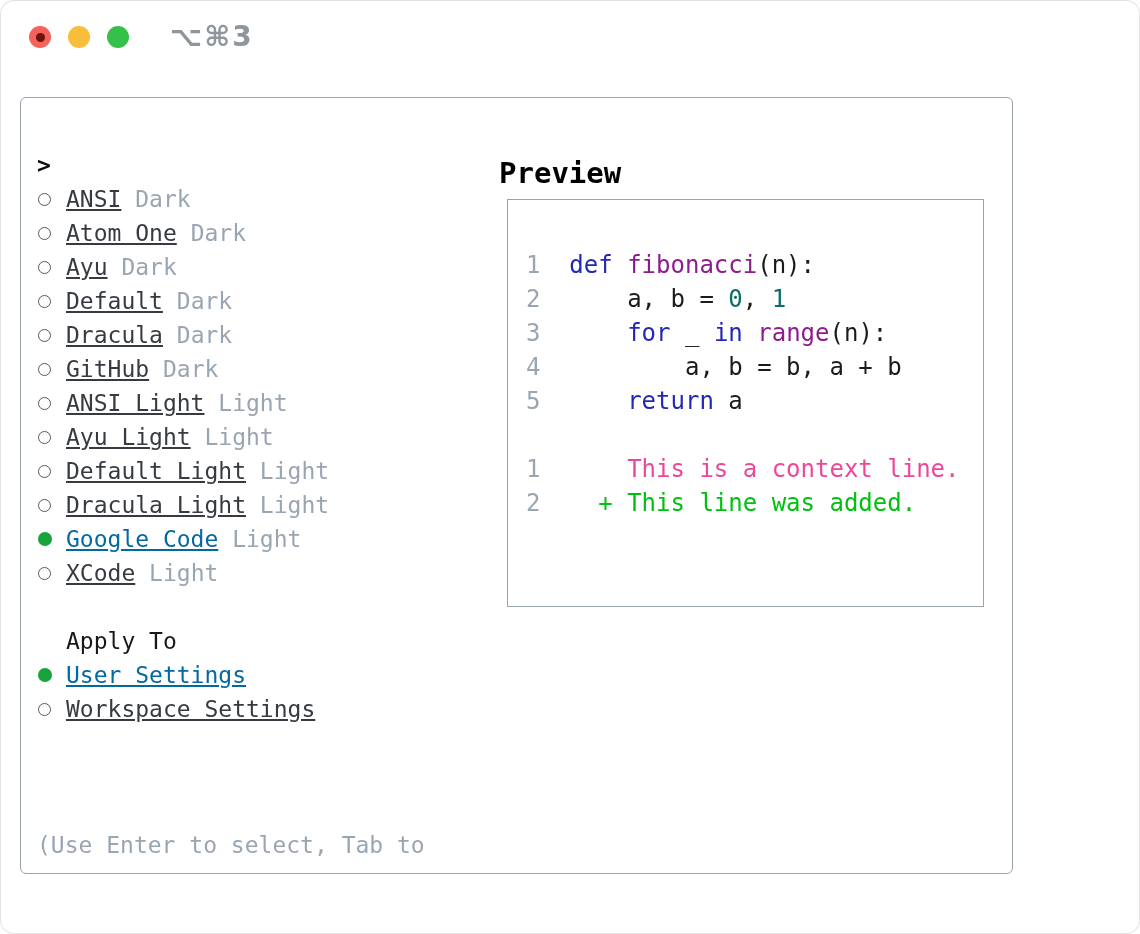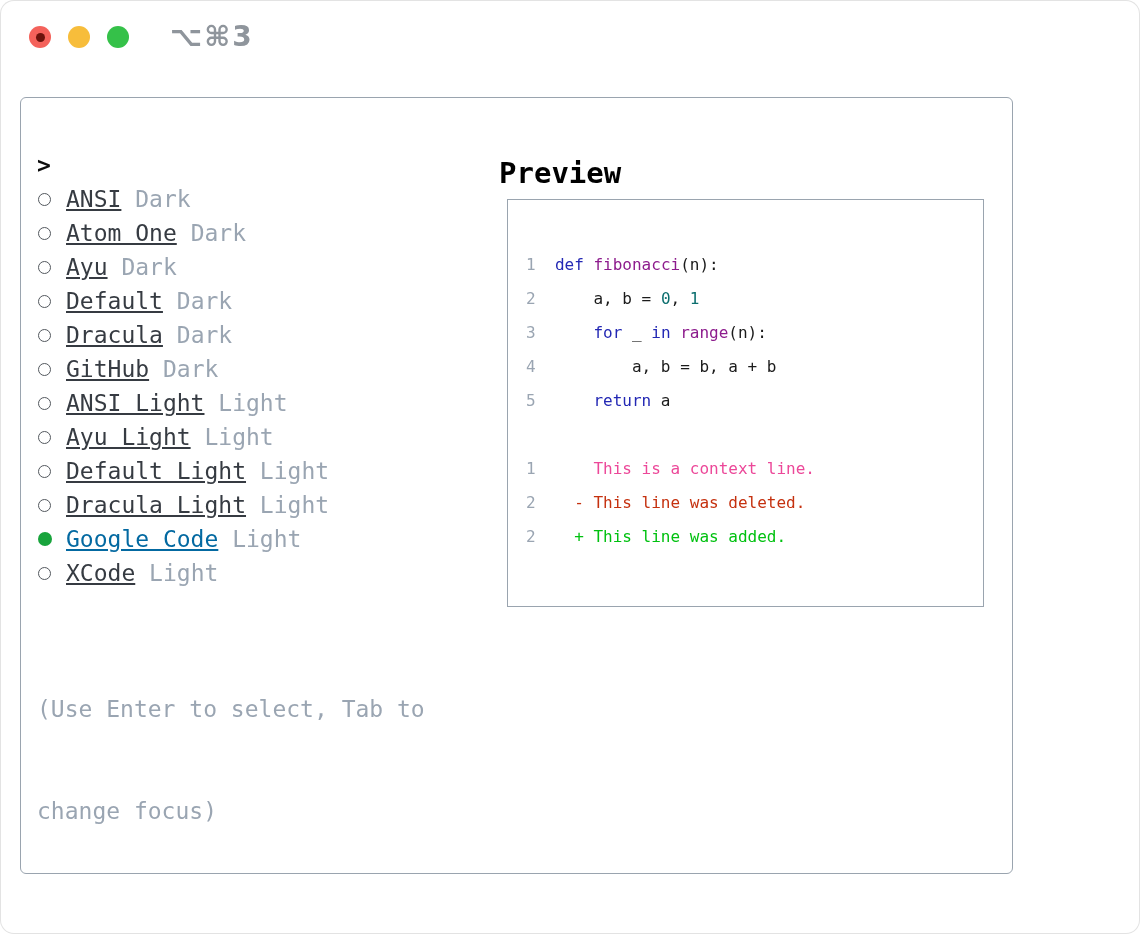--- a/index.html
+++ b/index.html
@@ -60,21 +60,21 @@
   
   .preview-title {
     position:absolute; left:478px; top:50px; height:34px; line-height:34px;
     font-size:29px; font-weight:bold; color:#000000;margin-top:8px;
   }
   .preview-box {
     position:absolute; left:486px; top:101px; width:477px; height:408px;
     border:1.5px solid #9aa4af; background:#fff;
     padding:48px 0 0 18px; overflow:hidden;
   }
-  .pline { height:34px; line-height:34px; font-size:16px; white-space:pre; }
+  .pline { height:34px; line-height:34px; font-size:24px; white-space:pre; }
   .tk-num { color:#9aa5b2; }
   .tk-pl  { color:#1b1b1b; }
   .tk-kwd { color:#2328b4; }
   .tk-fn  { color:#8d1c8d; }
   .tk-lit { color:#0b6e6e; }
   .tk-ctx { color:#ec4899; }
   .tk-del { color:#c5310f; }
   .tk-add { color:#00c110; }
 </style>
 </head>
@@ -108,34 +108,43 @@
           <div class="row"><span class="marker-cell"><span class="radio-outline"></span></span><span class="t-name">Dracula</span><span class="t-suffix"> Dark</span></div>
           <div class="row"><span class="marker-cell"><span class="radio-outline"></span></span><span class="t-name">GitHub</span><span class="t-suffix"> Dark</span></div>
           <div class="row"><span class="marker-cell"><span class="radio-outline"></span></span><span class="t-name">ANSI Light</span><span class="t-suffix"> Light</span></div>
           <div class="row"><span class="marker-cell"><span class="radio-outline"></span></span><span class="t-name">Ayu Light</span><span class="t-suffix"> Light</span></div>
           <div class="row"><span class="marker-cell"><span class="radio-outline"></span></span><span class="t-name">Default Light</span><span class="t-suffix"> Light</span></div>
           <div class="row"><span class="marker-cell"><span class="radio-outline"></span></span><span class="t-name">Dracula Light</span><span class="t-suffix"> Light</span></div>
           <div class="row selected"><span class="marker-cell"><span class="radio-filled"></span></span><span class="t-name">Google Code</span><span class="t-suffix"> Light</span></div>
           <div class="row"><span class="marker-cell"><span class="radio-outline"></span></span><span class="t-name">XCode</span><span class="t-suffix"> Light</span></div>
         </div>
 
+      <div class="apply-section">
+        <div class="row">
+          <span class="marker-cell"></span>
+          <span class="apply-title">Apply To</span>
+        </div>
+        <div id="apply-list">
+            <div class="row selected"><span class="marker-cell"><span class="radio-filled"></span></span><span class="t-name">User Settings</span></div>
+            <div class="row"><span class="marker-cell"><span class="radio-outline"></span></span><span class="t-name">Workspace Settings</span></div>
+          </div>
+      </div>
 
       <div class="hint">
         <div>(Use Enter to select, Tab to</div>
         <div>change focus)</div>
       </div>
     </div>
 
     <div class="preview-title">Preview</div>
     <div class="preview-box" id="preview-box">
         <div class="pline"><span class="tk-num">1</span><span class="tk-pl">  </span><span class="tk-kwd">def</span><span class="tk-pl"> </span><span class="tk-fn">fibonacci</span><span class="tk-pl">(n):</span></div>
         <div class="pline"><span class="tk-num">2</span><span class="tk-pl">      a, b = </span><span class="tk-lit">0</span><span class="tk-pl">, </span><span class="tk-lit">1</span></div>
         <div class="pline"><span class="tk-num">3</span><span class="tk-pl">      </span><span class="tk-kwd">for</span><span class="tk-pl"> _ </span><span class="tk-kwd">in</span><span class="tk-pl"> </span><span class="tk-fn">range</span><span class="tk-pl">(n):</span></div>
         <div class="pline"><span class="tk-num">4</span><span class="tk-pl">          a, b = b, a + b</span></div>
         <div class="pline"><span class="tk-num">5</span><span class="tk-pl">      </span><span class="tk-kwd">return</span><span class="tk-pl"> a</span></div>
         <div class="pline"></div>
         <div class="pline"><span class="tk-num">1</span><span class="tk-ctx">      This is a context line.</span></div>
-        <div class="pline"><span class="tk-num">2</span><span class="tk-del">    - This line was deleted.</span></div>
         <div class="pline"><span class="tk-num">2</span><span class="tk-add">    + This line was added.</span></div>
       </div>
 
   </div>
 </div>
 
 </body></html>

